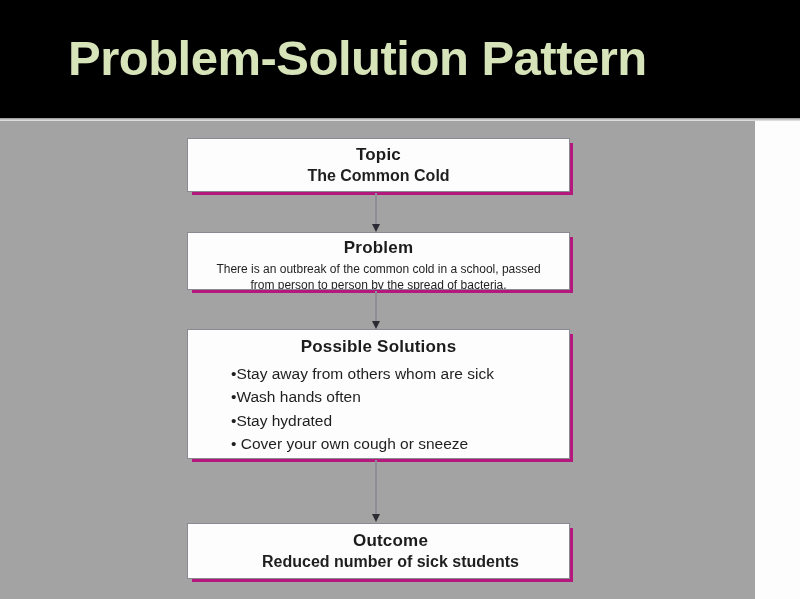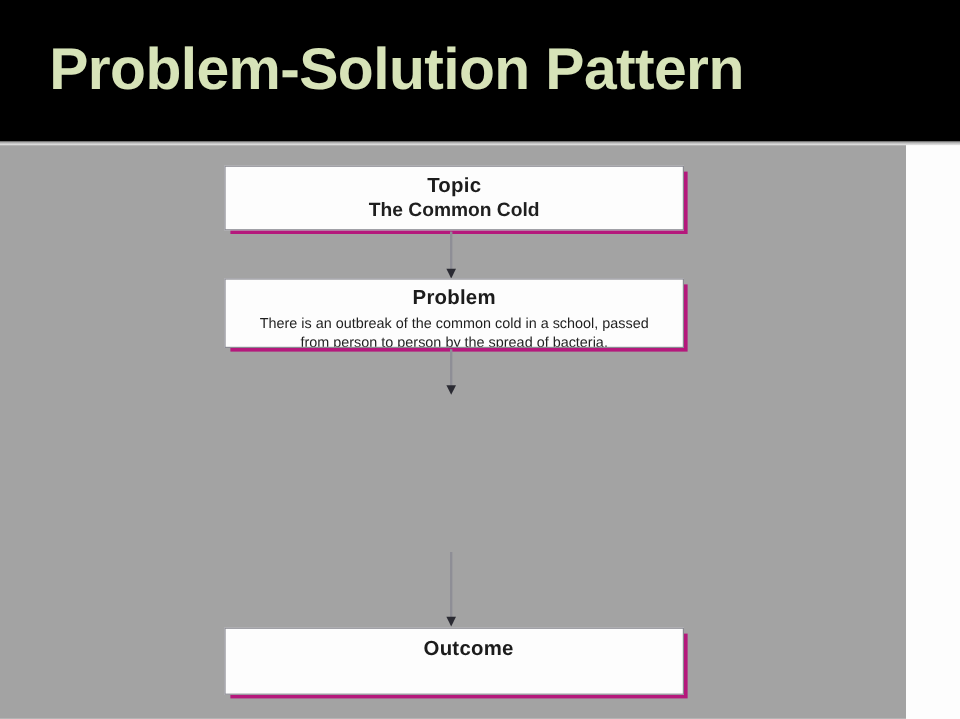--- a/index.html
+++ b/index.html
@@ -26,21 +26,21 @@
     position: absolute;
     left: 0;
     top: 0;
     width: 800px;
     height: 118px;
     background: #000000;
     overflow: hidden;
   }
   #slide-title {
     position: absolute;
-    left: 41px;
+    left: 68px;
     top: 34px;
     margin: 0;
     font-family: "Liberation Sans", sans-serif;
     font-size: 49px;
     font-weight: bold;
     letter-spacing: -0.5px;
     color: #d7e3b8;
     white-space: nowrap;
     line-height: 1;
   }
@@ -172,24 +172,34 @@
     <div class="node" id="node-problem">
       <div class="node-title">Problem</div>
       <div class="node-body">There is an outbreak of the common cold in a school, passed from person to person by the spread of bacteria.</div>
     </div>
 
     <div class="arrow" id="arrow-2">
       <div class="shaft"></div>
       <div class="head"></div>
     </div>
 
+    <div class="node" id="node-solutions">
+      <div class="node-title">Possible Solutions</div>
+      <ul class="bullets">
+        <li>•Stay away from others whom are sick</li>
+        <li>•Wash hands often</li>
+        <li>•Stay hydrated</li>
+        <li>• Cover your own cough or sneeze</li>
+      </ul>
+    </div>
 
     <div class="arrow" id="arrow-3">
       <div class="shaft"></div>
       <div class="head"></div>
     </div>
 
     <div class="node" id="node-outcome">
       <div class="node-title">Outcome</div>
+      <div class="node-sub">Reduced number of sick students</div>
     </div>
 
   </div>
 </div>
 
 </body></html>

